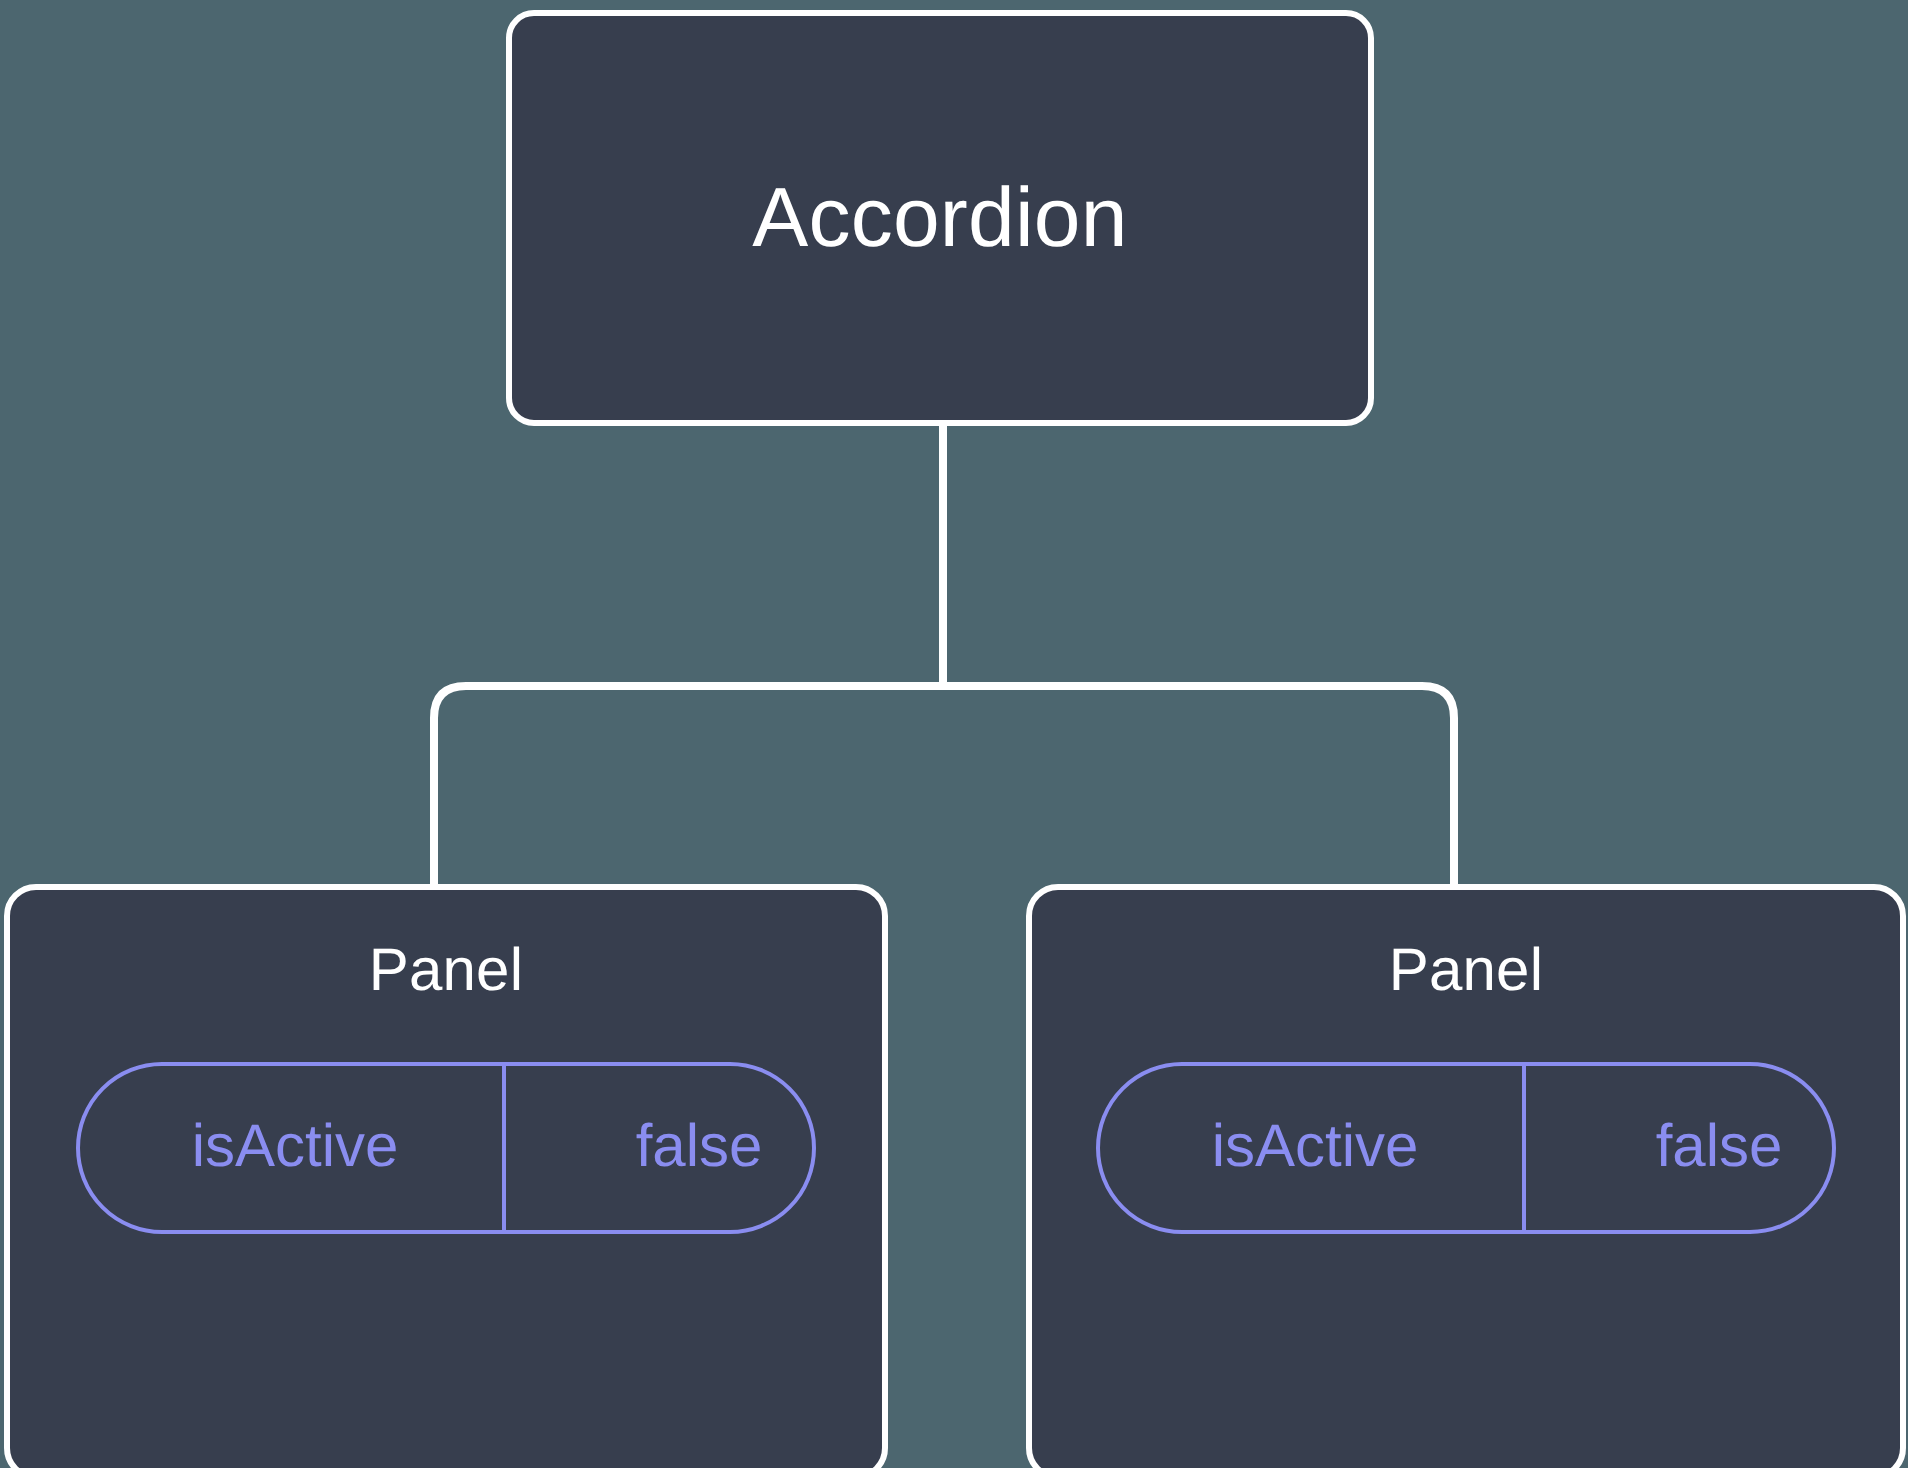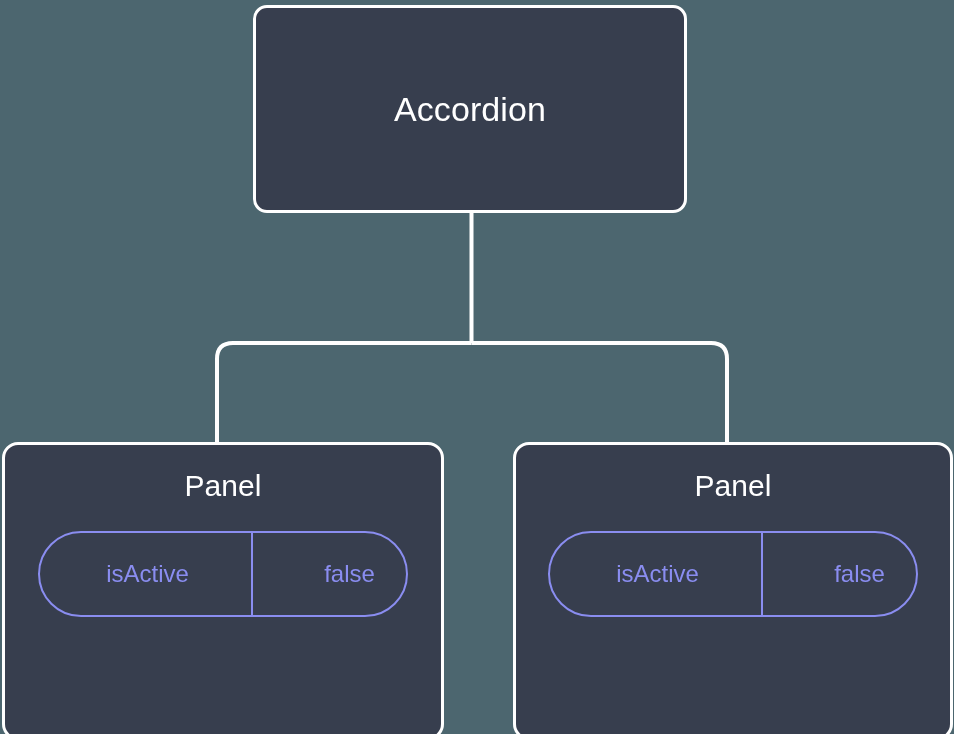--- a/index.html
+++ b/index.html
@@ -46,21 +46,21 @@
 
   
   .node--root {
     left: 253px;
     top: 5px;
     width: 434px;
     height: 208px;
     justify-content: center;
   }
   .node--root .node-title {
-    font-size: 34px;
+    font-size: 42px;
     line-height: 1;
   }
 
   
   .node--child {
     top: 442px;
     height: 298px;
     padding-top: 24px;
     border-radius: 16px;
   }
@@ -88,21 +88,21 @@
   }
   .node--child.pos-left  .state-pill { width: 370px; }
   .node--child.pos-right .state-pill { width: 370px; }
 
   .state-key,
   .state-value {
     display: flex;
     align-items: center;
     justify-content: center;
     color: #8a8df0;
-    font-size: 24px;
+    font-size: 30px;
     white-space: nowrap;
     box-sizing: border-box;
   }
   .state-key {
     flex: 0 0 213px;
     border-right: 2px solid #8a8df0;
     padding-left: 4px;
   }
   .state-value {
     flex: 1 1 auto;

